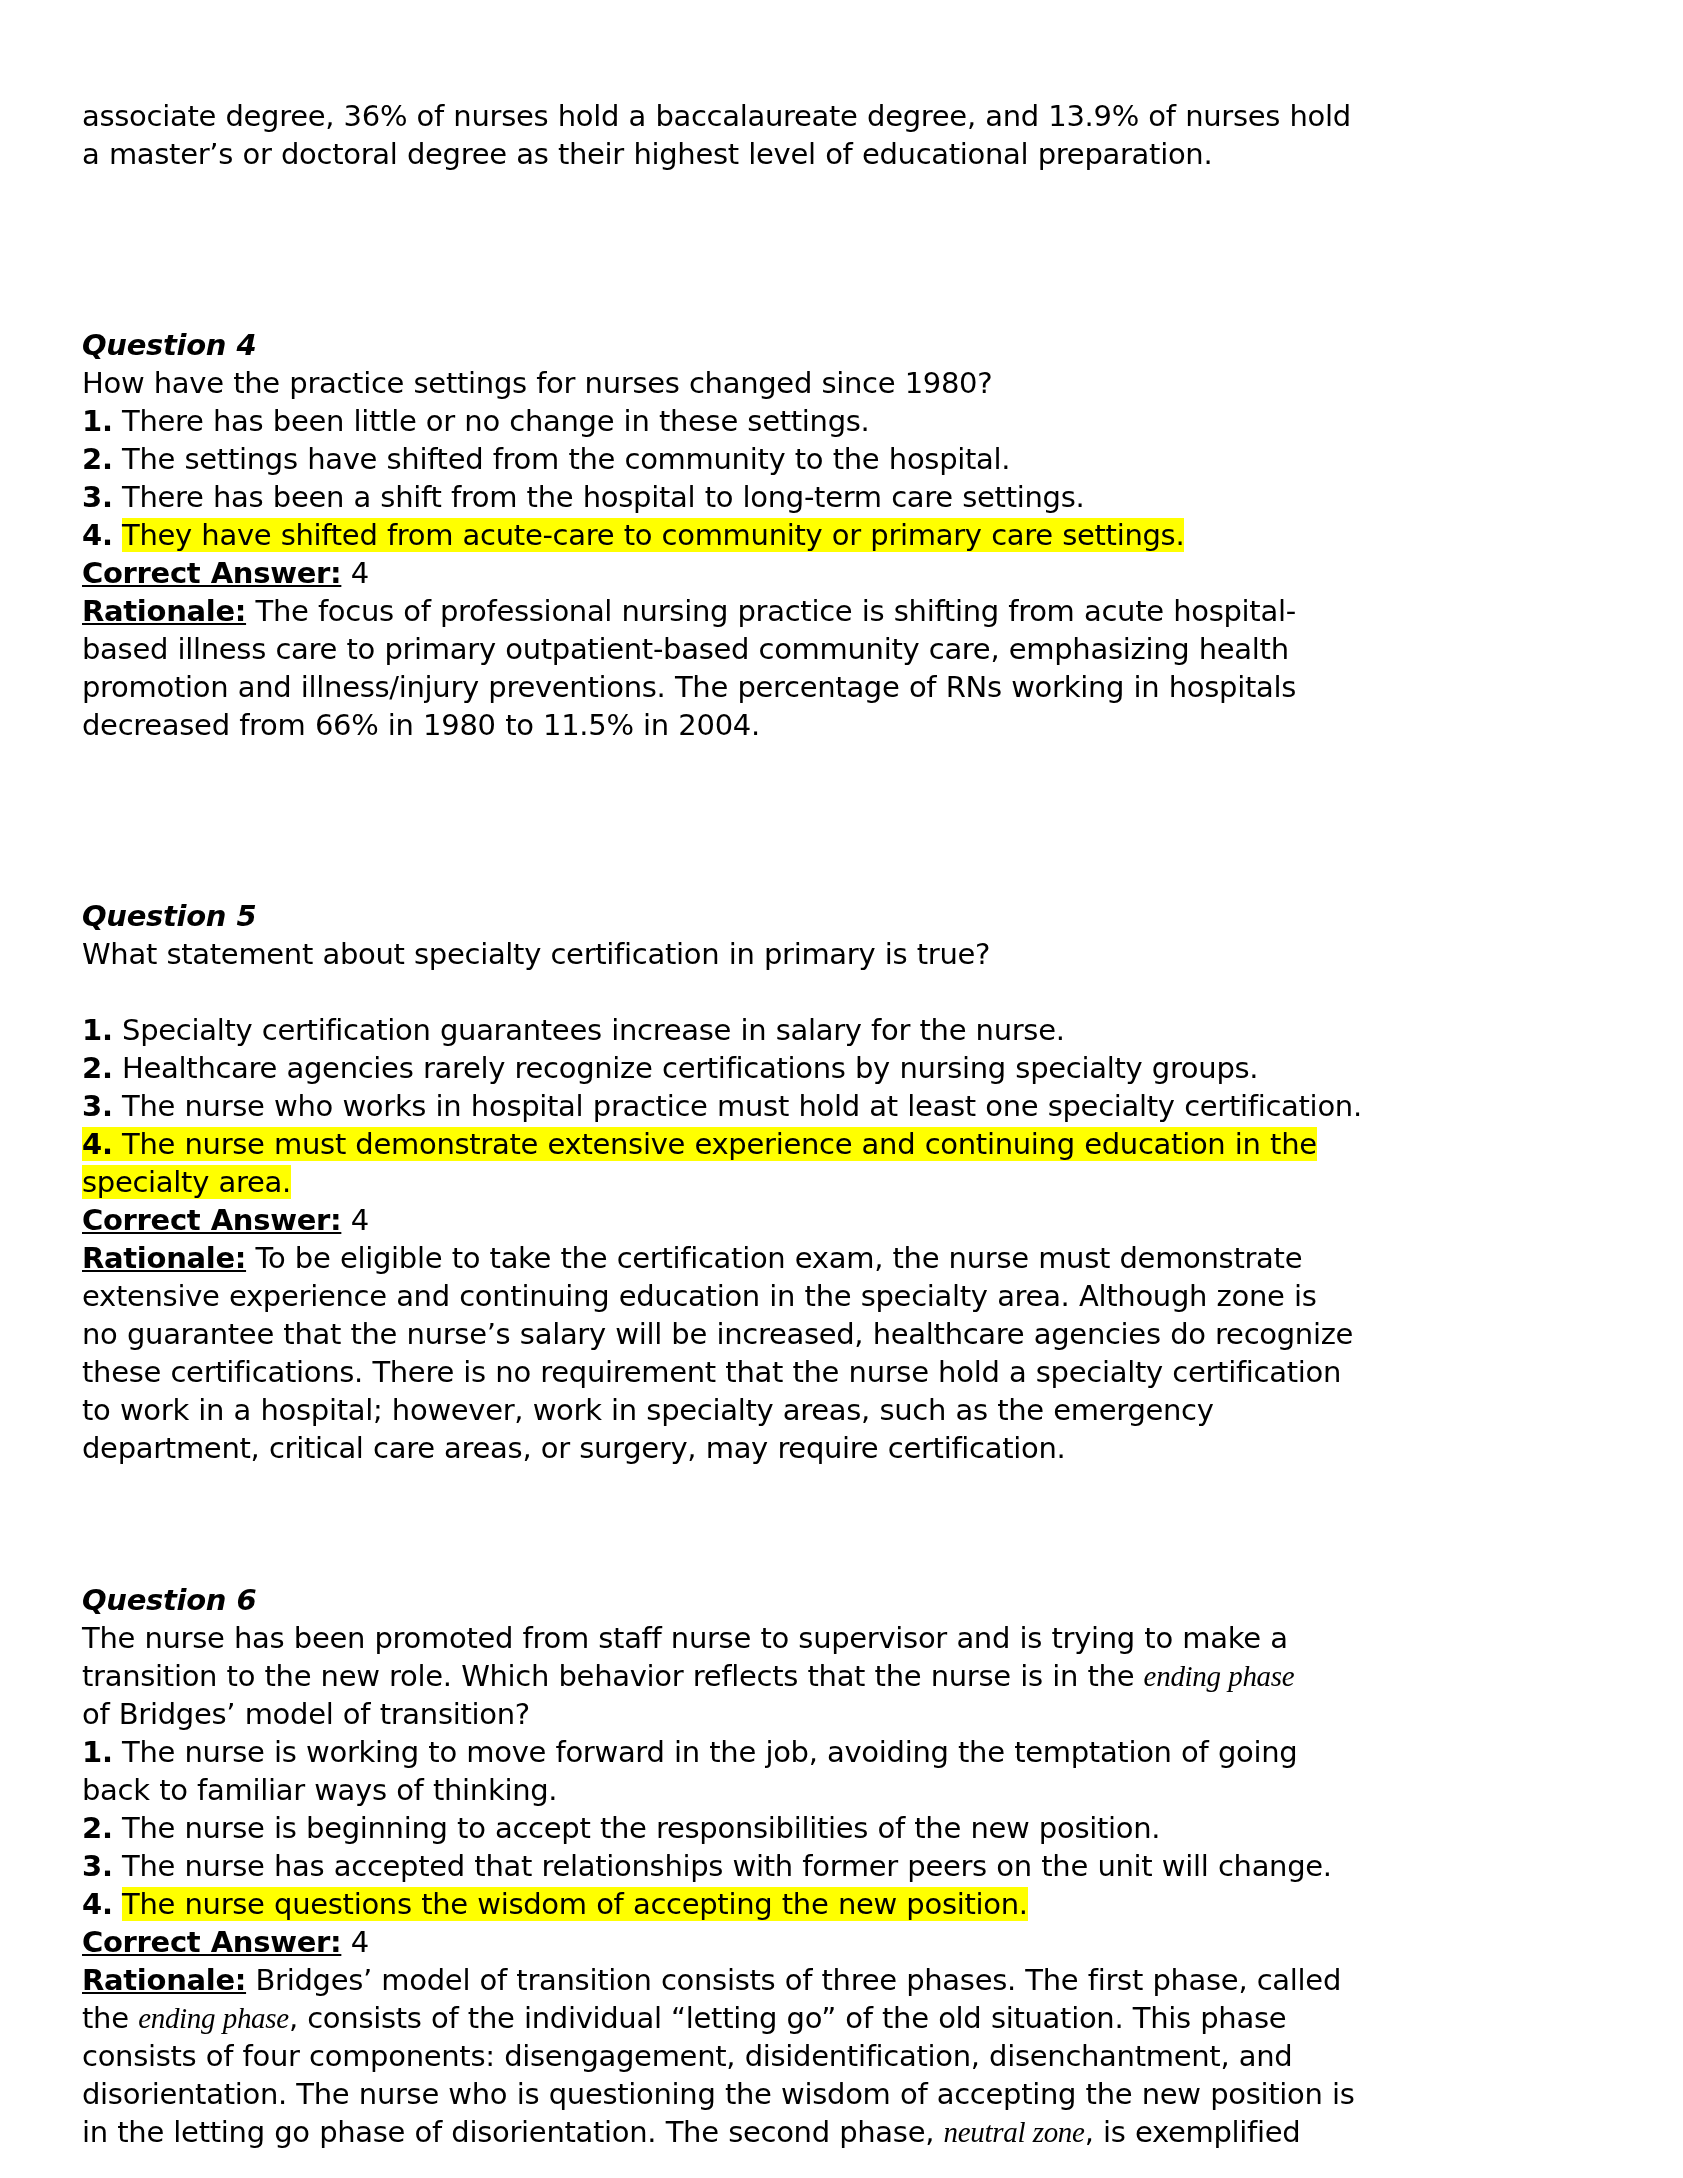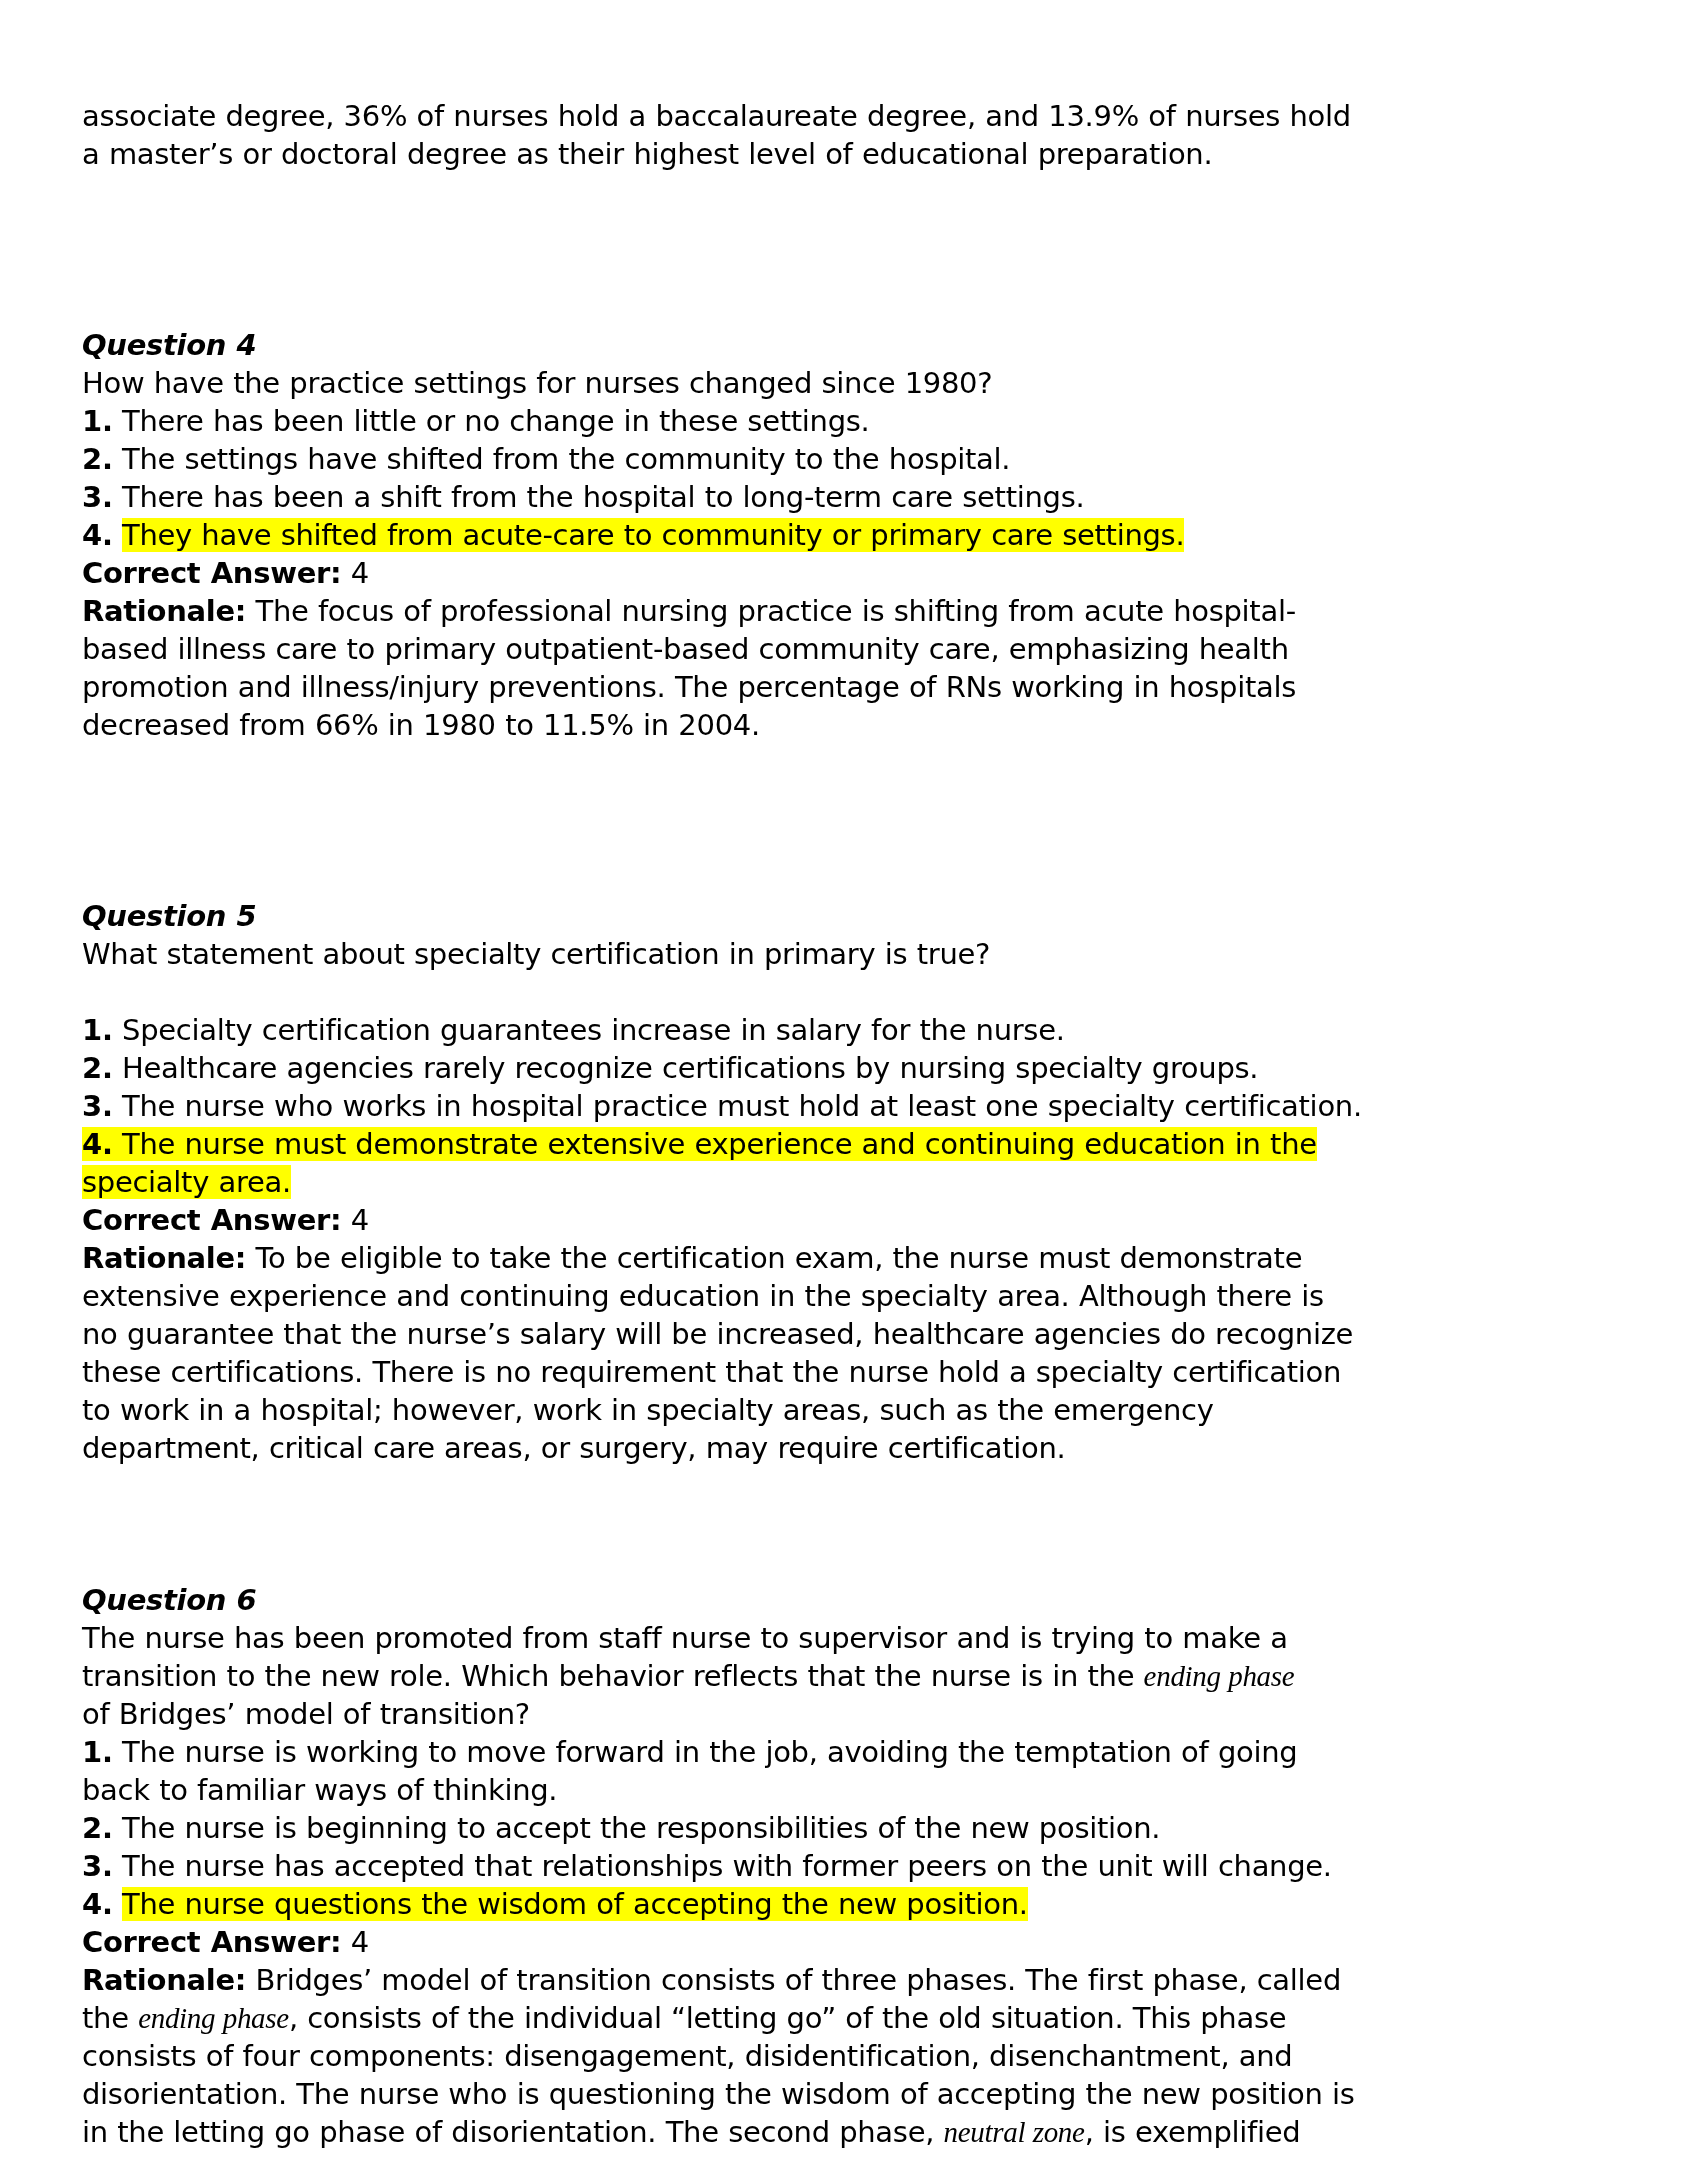--- a/index.html
+++ b/index.html
@@ -13,21 +13,21 @@
       font-size: 29px; line-height: 38px;
       letter-spacing: -0.3px;
       word-spacing: 0.5px;
     }
     .line { white-space: nowrap; height: 38px; }
     .gap-lg { height: 153px; }
     .gap-md { height: 114px; }
     .gap-sm { height: 38px; }
     .title { font-weight: bold; font-style: italic; }
     .num { font-weight: bold; }
-    .label { font-weight: bold; }
+    .label { font-weight: bold; text-decoration: underline; }
     .hl { background: #ffff00; text-align: center; }
     em { font-style: italic; font-family: Liberation Serif, serif; }
     .q-block { position: relative; }
   </style>
 </head>
 <body>
 
 <div class="page">
 
   <div class="line">associate degree, 36% of nurses hold a baccalaureate degree, and 13.9% of nurses hold</div>
@@ -55,21 +55,21 @@
     <div class="line title">Question 5</div>
     <div class="line">What statement about specialty certification in primary is true?</div>
     <div class="gap-sm"></div>
     <div class="line"><span class="num">1.</span> <span>Specialty certification guarantees increase in salary for the nurse.</span></div>
     <div class="line"><span class="num">2.</span> <span>Healthcare agencies rarely recognize certifications by nursing specialty groups.</span></div>
     <div class="line"><span class="num">3.</span> <span>The nurse who works in hospital practice must hold at least one specialty certification.</span></div>
     <div class="line"><span class="hl"><span class="num">4.</span> <span>The nurse must demonstrate extensive experience and continuing education in the</span></span></div>
     <div class="line"><span class="hl">specialty area.</span></div>
     <div class="line"><span class="label">Correct Answer:</span> <span>4</span></div>
     <div class="line"><span class="label">Rationale:</span> <span>To be eligible to take the certification exam, the nurse must demonstrate</span></div>
-    <div class="line">extensive experience and continuing education in the specialty area. Although there is</div>
+    <div class="line">extensive experience and continuing education in the specialty area. Although zone is</div>
     <div class="line">no guarantee that the nurse’s salary will be increased, healthcare agencies do recognize</div>
     <div class="line">these certifications. There is no requirement that the nurse hold a specialty certification</div>
     <div class="line">to work in a hospital; however, work in specialty areas, such as the emergency</div>
     <div class="line">department, critical care areas, or surgery, may require certification.</div>
   </div>
 
   <div class="gap-md"></div>
 
   <div class="q-block">
     <div class="line title">Question 6</div>

